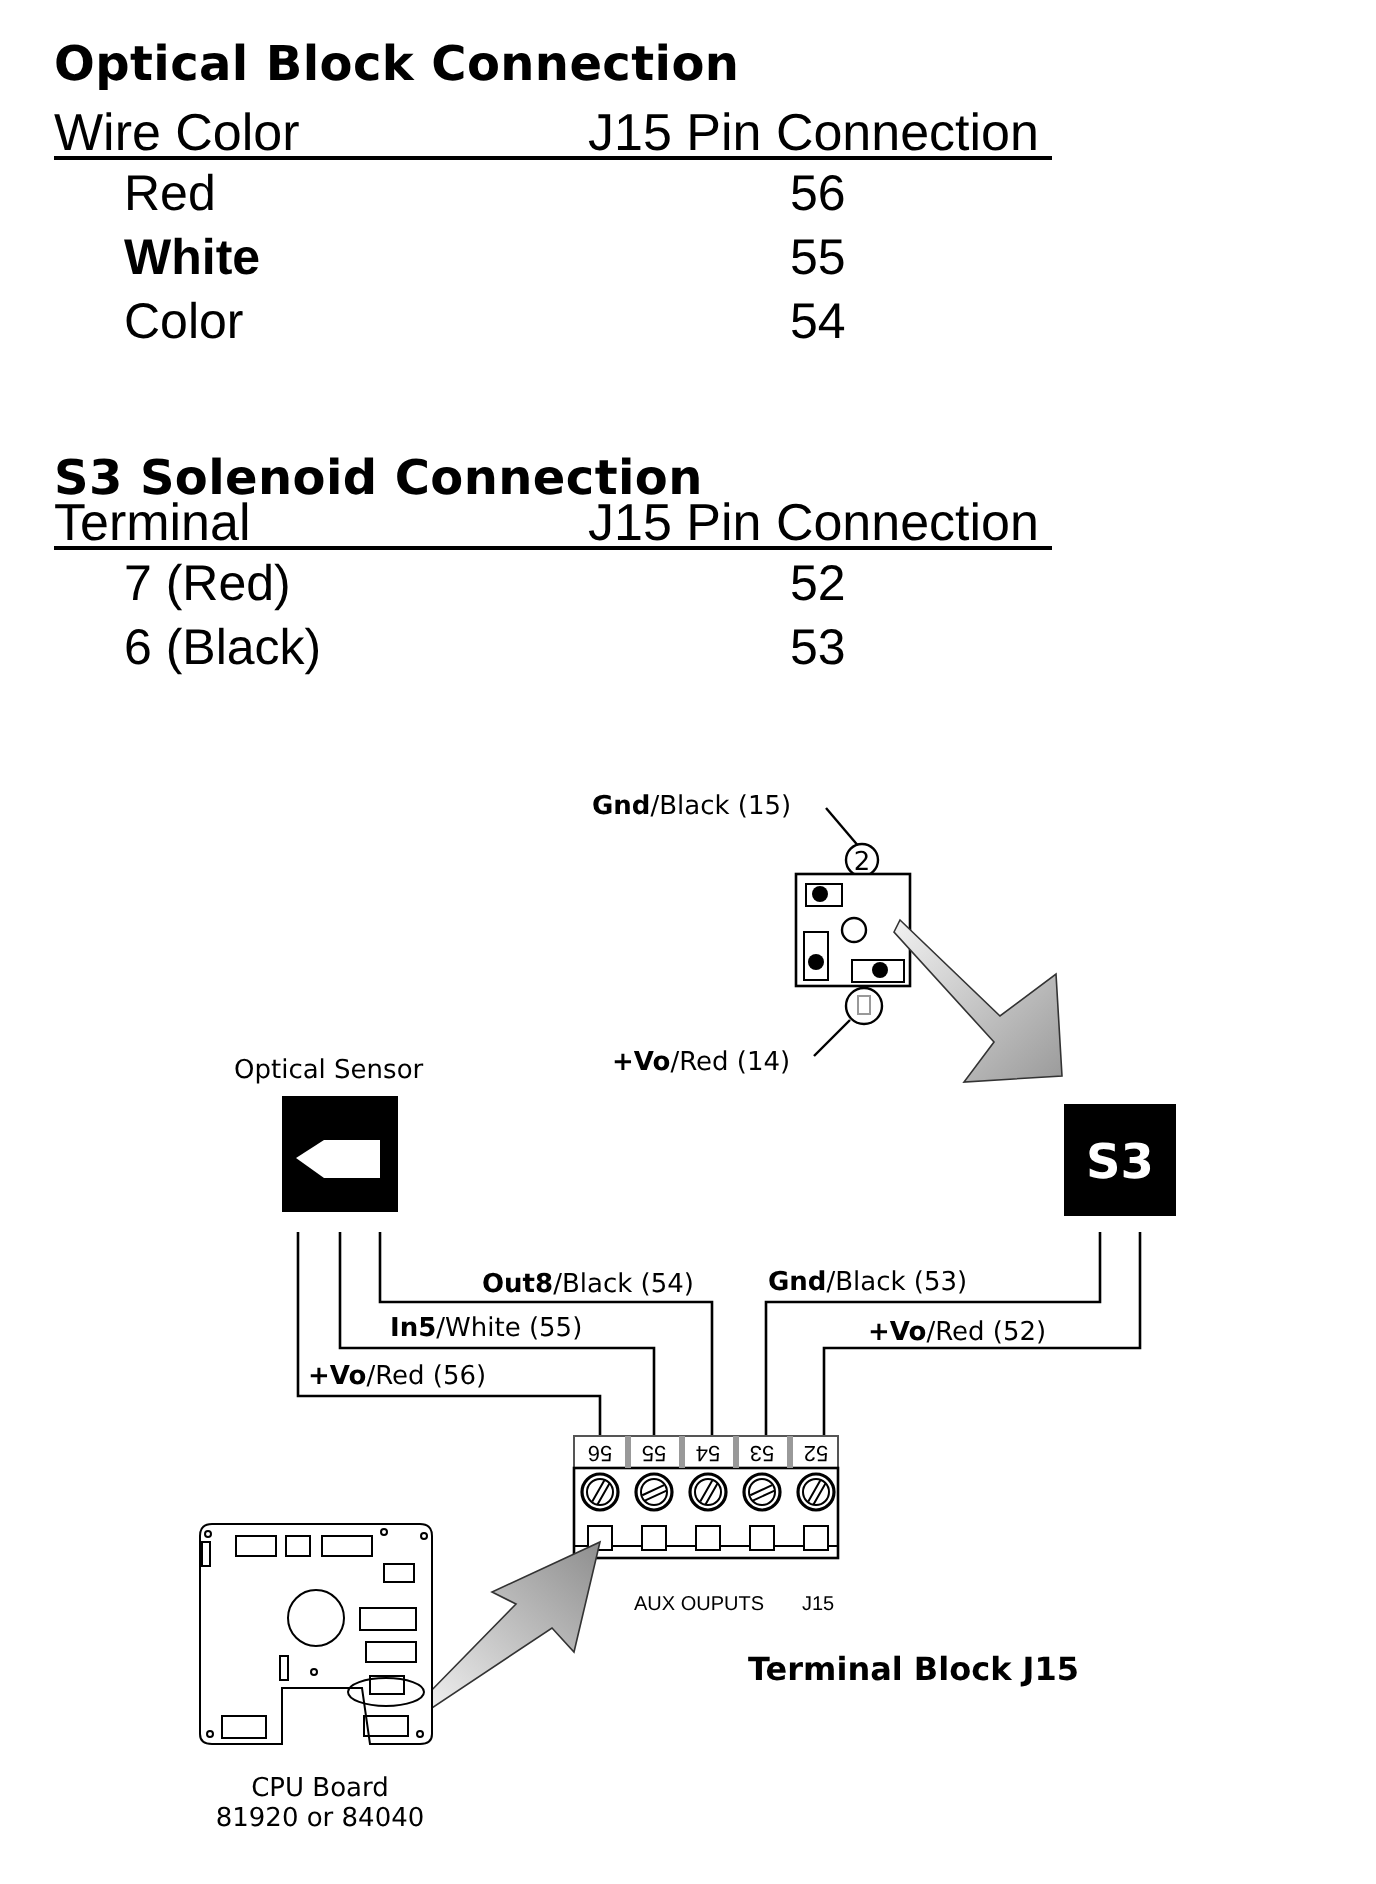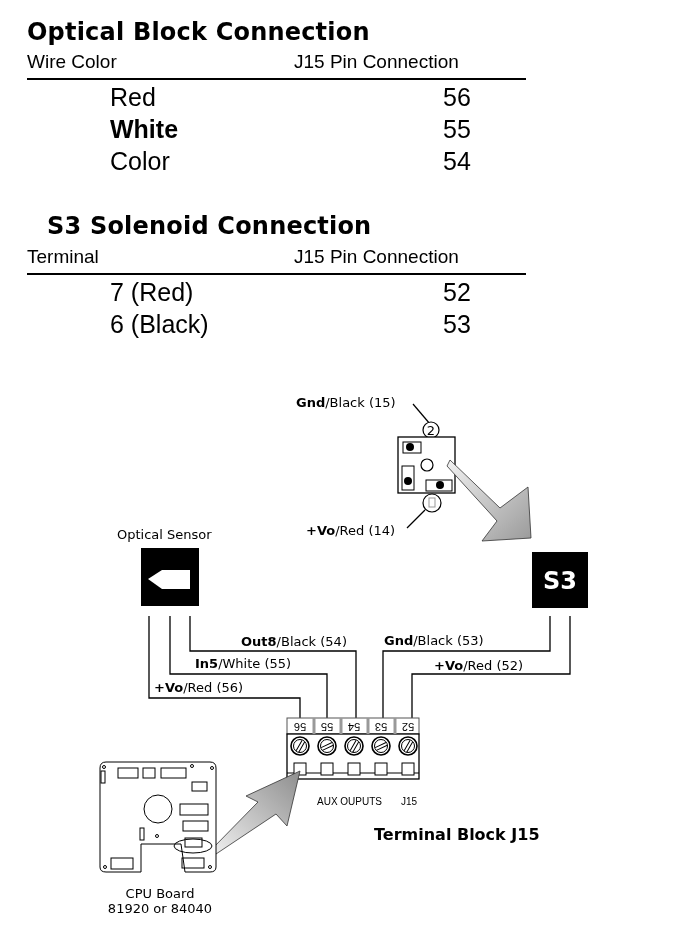--- a/index.html
+++ b/index.html
@@ -1,39 +1,39 @@
 <!DOCTYPE html>
 <html><head>
 <meta charset="utf-8">
 <style>
   html, body { margin: 0; padding: 0; background: #ffffff; }
   body { width: 688px; height: 942px; position: relative; overflow: hidden; font-family: "Liberation Sans", sans-serif; color: #000; }
   .h { position: absolute; left: 27px; font-family: "DejaVu Sans", sans-serif; font-weight: bold; font-size: 24px; letter-spacing: 0.2px; }
-  .colhead { position: absolute; font-size: 19px; text-align: center; }
+  .colhead { position: absolute; font-size: 26px; text-align: center; }
   .rule { position: absolute; left: 27px; width: 499px; height: 2px; background: #000; }
-  .cell { position: absolute; font-size: 25px; margin-left: 48px; }
+  .cell { position: absolute; font-size: 25px; }
   svg { position: absolute; left: 0; top: 0; }
   .lbl { font-family: "DejaVu Sans", sans-serif; font-size: 13px; }
   .lbl-b { font-weight: bold; }
 </style>
 </head>
 <body>
 
 <div class="h" style="top:18px;">Optical Block Connection</div>
 <div class="colhead" style="left:27px; top:51px;">Wire Color</div>
 <div class="colhead" style="left:294px; top:51px;">J15 Pin Connection</div>
 <div class="rule" style="top:78px;"></div>
 <div class="cell" style="left:62px; top:83px;">Red</div>
 <div class="cell" style="left:395px; top:83px;">56</div>
 <div class="cell" style="left:62px; top:115px;font-weight:bold;">White</div>
 <div class="cell" style="left:395px; top:115px;">55</div>
 <div class="cell" style="left:62px; top:147px;">Color</div>
 <div class="cell" style="left:395px; top:147px;">54</div>
 
-<div class="h" style="top:212px;margin-left:20px;">S3 Solenoid Connection</div>
+<div class="h" style="top:225px;">S3 Solenoid Connection</div>
 <div class="colhead" style="left:27px; top:246px;">Terminal</div>
 <div class="colhead" style="left:294px; top:246px;">J15 Pin Connection</div>
 <div class="rule" style="top:273px;"></div>
 <div class="cell" style="left:62px; top:278px;">7 (Red)</div>
 <div class="cell" style="left:395px; top:278px;">52</div>
 <div class="cell" style="left:62px; top:310px;">6 (Black)</div>
 <div class="cell" style="left:395px; top:310px;">53</div>
 
 <svg width="688" height="942" viewBox="0 0 688 942">
   <defs>

